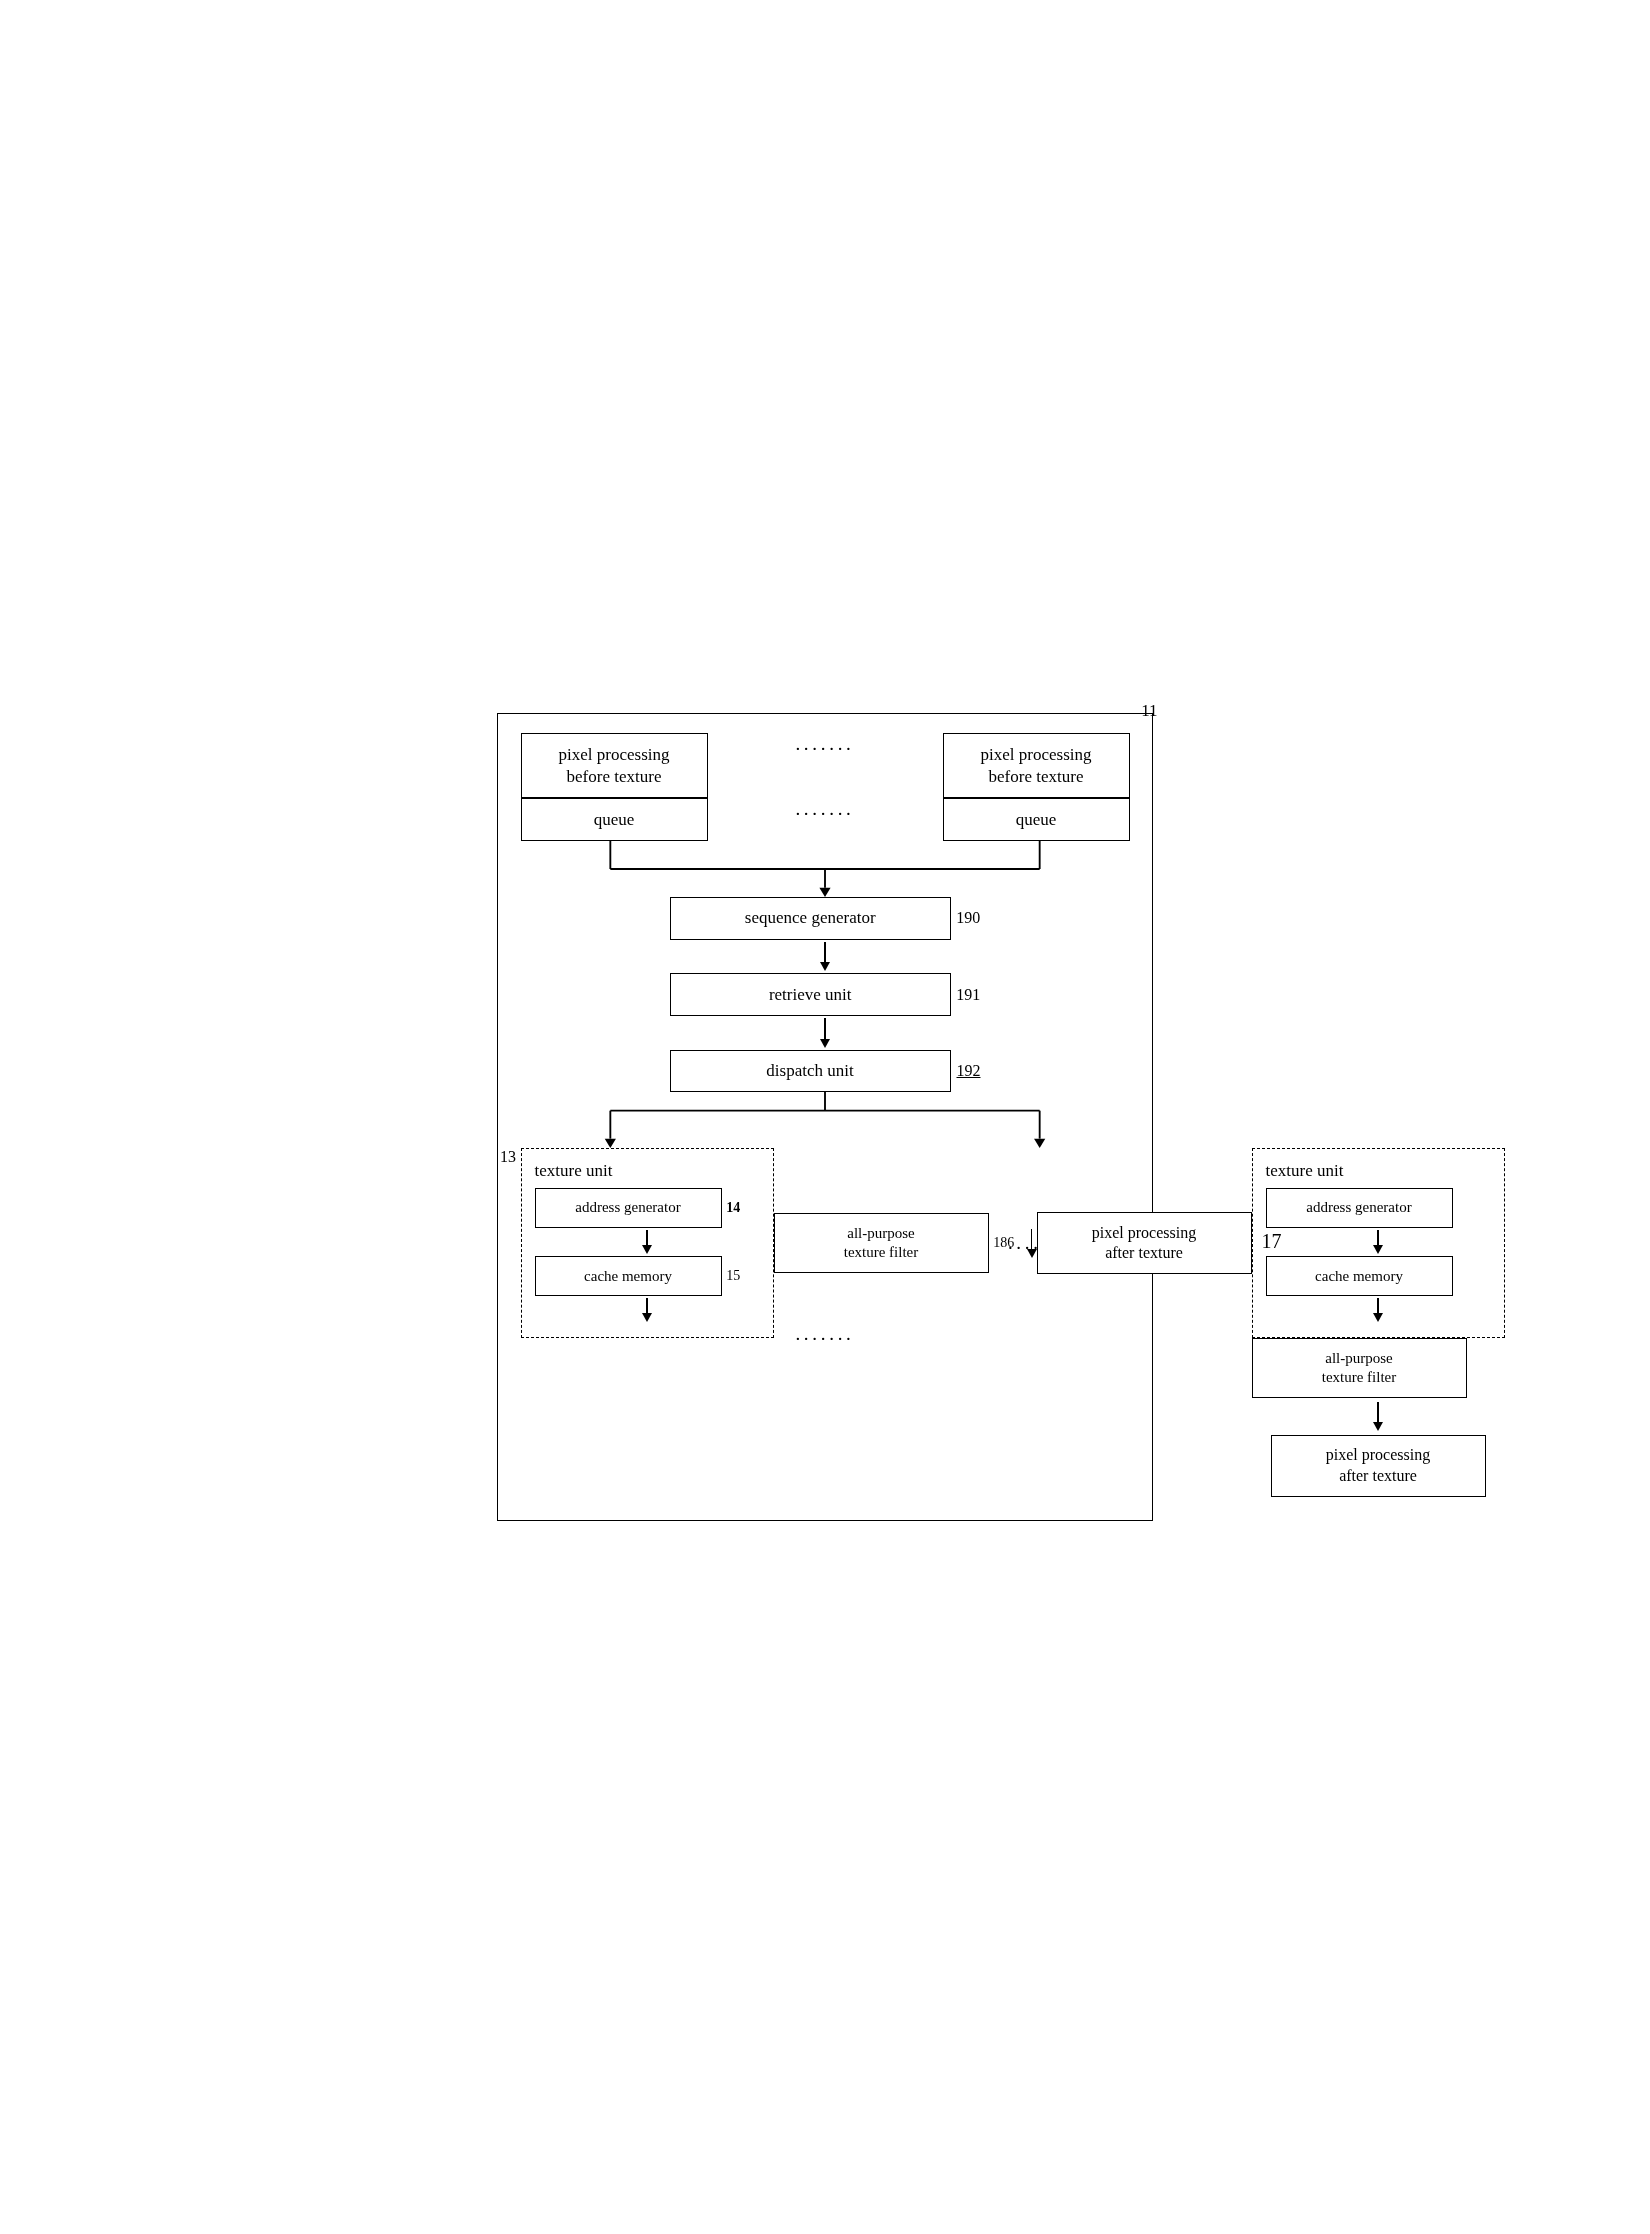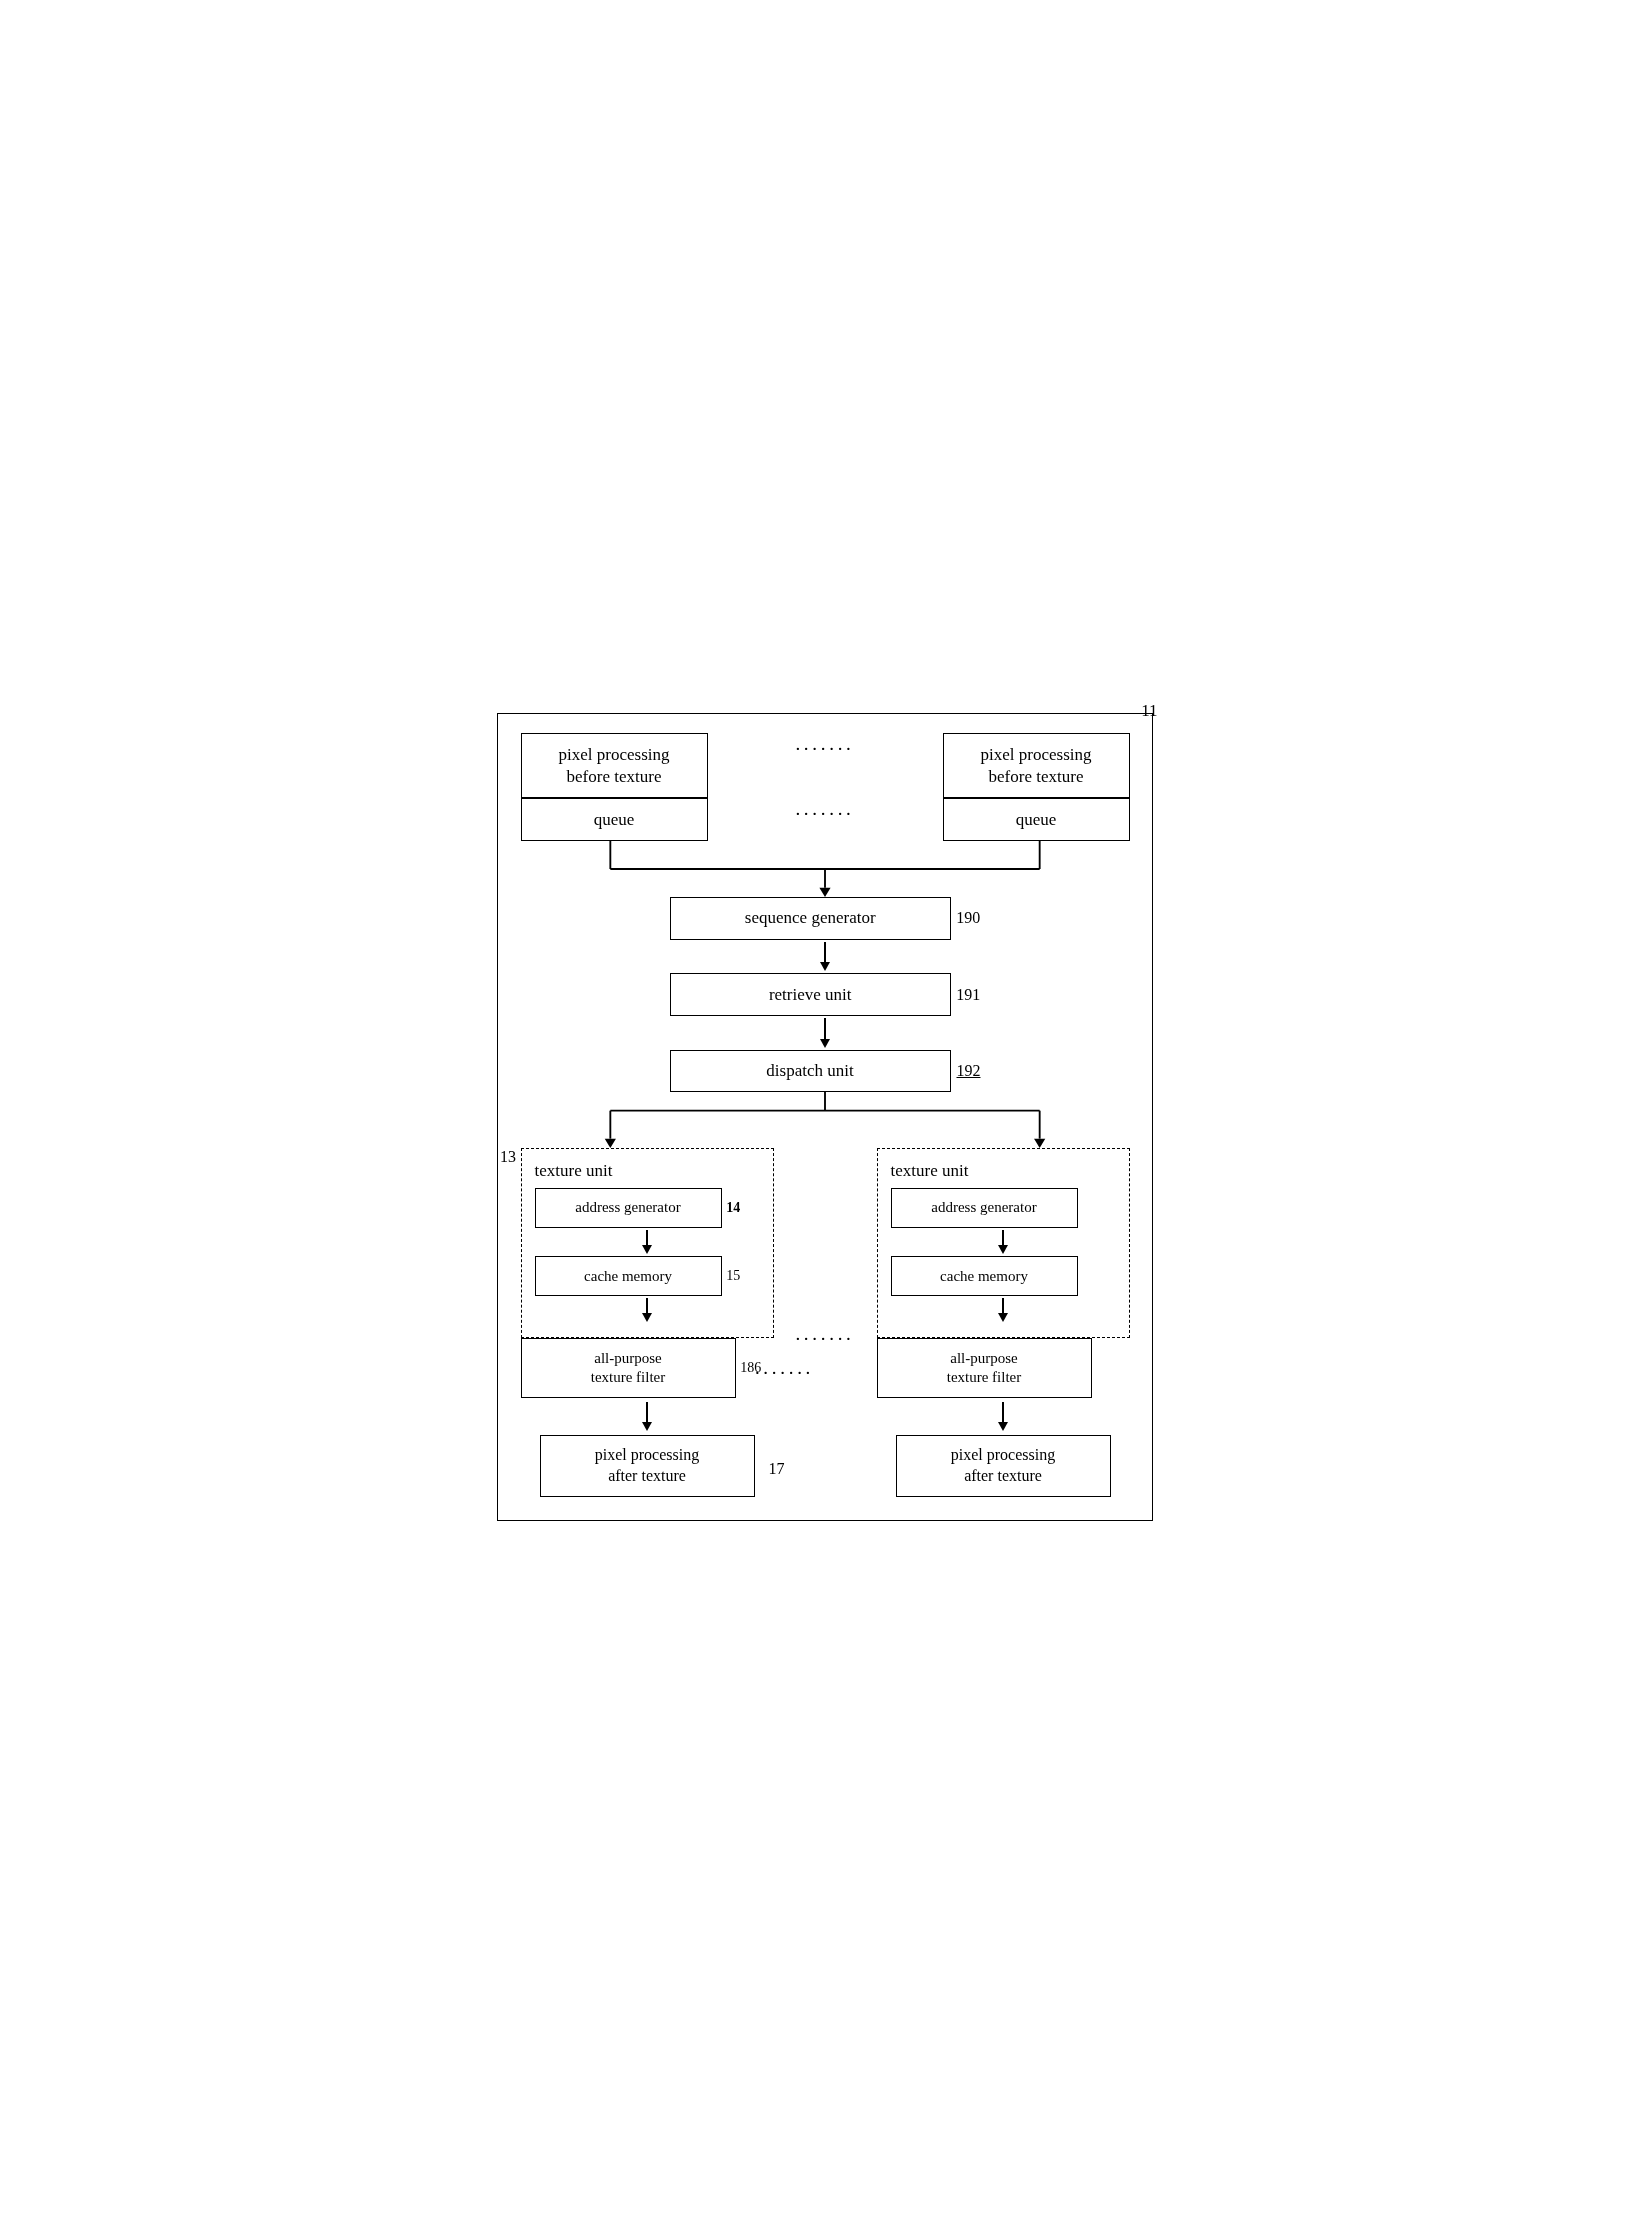--- a/index.html
+++ b/index.html
@@ -202,21 +202,21 @@
 
         <line x1="100" y1="20" x2="100" y2="50" stroke="#000" stroke-width="2"></line>
         <polygon points="94,50 106,50 100,60" fill="#000"></polygon>
 
         <line x1="560" y1="20" x2="560" y2="50" stroke="#000" stroke-width="2"></line>
         <polygon points="554,50 566,50 560,60" fill="#000"></polygon>
       </svg>
 
       <div class="two-col" style="align-items:flex-start;">
 
-        <div style="position:relative; display:flex; flex-direction:column; align-items:center;">
+        <div style="position:relative; display:flex; flex-direction:row; align-items:center;">
 
           <span style="position:absolute; left:-20.6px; top:0; font-size:16px;">13</span>
           <div class="texture-unit-box">
             <div class="texture-unit-label">texture unit</div>
 
             <div style="position:relative; display:flex; align-items:center;">
               <div class="block-box" style="width:187px; font-size:15px;">address generator</div>
               <span style="font-size:14px; margin-left:4.7px;font-weight:bold;">14</span>
             </div>
 
@@ -241,21 +241,21 @@
             <span style="font-size:14px; margin-left:4.7px;">186</span>
             <span style="font-size:19px; letter-spacing:3.7px; margin-left:9.4px; position:absolute; left:225px; top:50%; transform:translateY(-50%);">.......</span>
           </div>
 
           <div class="arrow-v" style="margin:3.7px 0;">
             <div class="line" style="height:20.6px;"></div>
             <div class="arrowhead"></div>
           </div>
 
           <div style="position:relative;">
-            <span style="position:absolute; right:-30px; top:25px; font-size:16px;margin-left:44px;">17</span>
+            <span style="position:absolute; right:-30px; top:18px; font-size:20px;margin-left:44px;">17</span>
             <div class="block-box" style="width:215px; font-size:16px;">pixel processing<br>after texture</div>
           </div>
         </div>
 
         <div style="flex:1; display:flex; flex-direction:column; align-items:center; padding-top:319px;">
         </div>
 
         <div style="display:flex; flex-direction:column; align-items:center;">
           <div class="texture-unit-box">
             <div class="texture-unit-label">texture unit</div>

